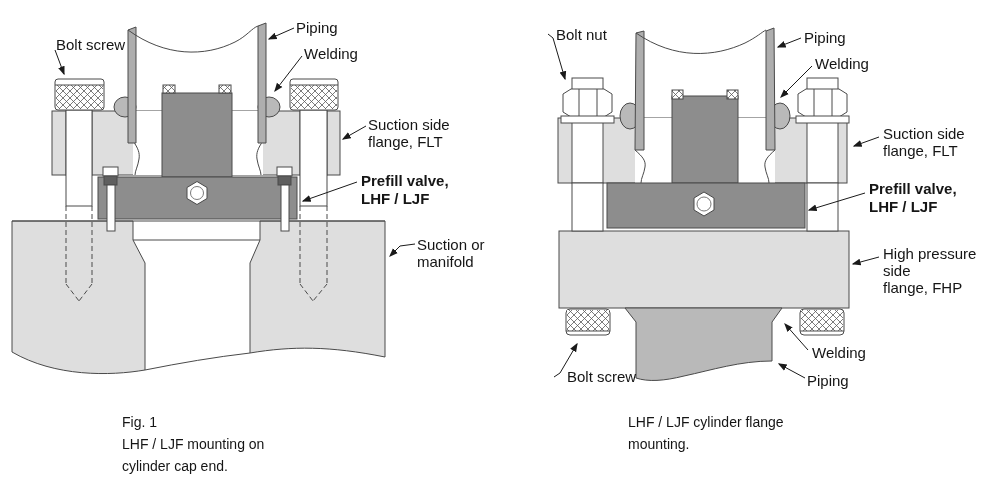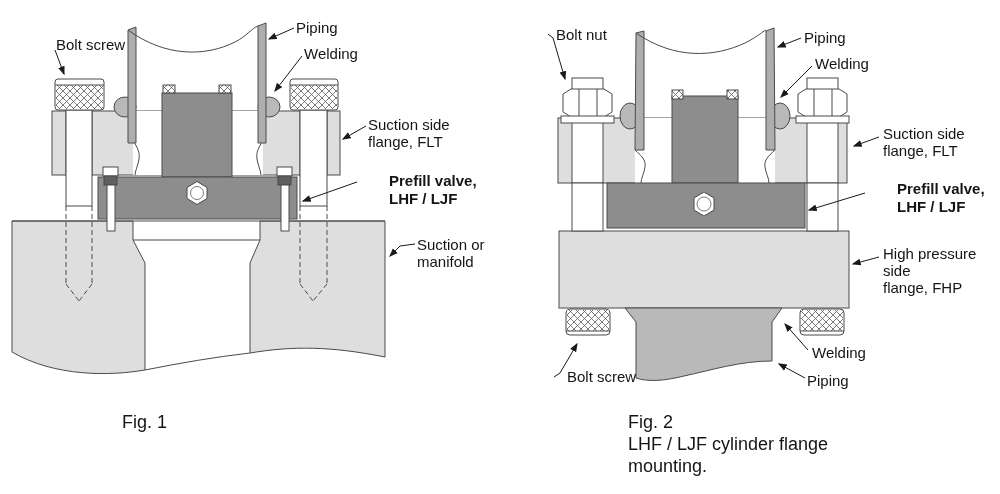--- a/index.html
+++ b/index.html
@@ -2,22 +2,22 @@
 <html style="--flange: #dedede; --valve: #8d8d8d; --pipe: #aeaeae; --weld: #b9b9b9; --stud: #5f5f5f; --outline: #4a4a4a;"><head>
 <meta charset="utf-8">
 <style>
   html,body{margin:0;padding:0;background:#fff;}
   .stage{
     position:relative;width:1000px;height:494px;background:#ffffff;overflow:hidden;
     font-family:"Liberation Sans", sans-serif;color:#111;
   }
   .stage svg{position:absolute;left:0;top:0;}
   .lbl{position:absolute;font-size:15px;line-height:17px;white-space:pre-line;color:#151515;}
-  .lbl.bold{font-weight:700;line-height:18px;margin-left:28px;}
-  .caption{position:absolute;font-size:18px;line-height:22px;color:#151515;}
+  .lbl.bold{font-weight:700;line-height:18px;}
+  .caption{position:absolute;font-size:14px;line-height:22px;color:#151515;}
   .caption .fig-no{display:block;}
   .caption .fig-text{display:block;white-space:pre-line;}
   
   .ln{stroke:var(--outline);stroke-width:1;}
   .nofill{fill:none;}
   .f-light{fill:var(--flange);}
   .f-dark{fill:var(--valve);}
   .f-pipe{fill:var(--pipe);}
   .f-weld{fill:var(--weld);}
   .f-white{fill:#ffffff;}
@@ -200,34 +200,35 @@
   <div class="lbl" style="left:304px;top:45px">Welding</div>
   <div class="lbl" style="left:368px;top:116px">Suction side
 flange, FLT</div>
   <div class="lbl bold" style="left:361px;top:172px">Prefill valve,
 LHF / LJF</div>
   <div class="lbl" style="left:417px;top:236px">Suction or
 manifold</div>
 
   <div class="caption" style="left:122px;top:411px">
     <span class="fig-no">Fig. 1</span>
+    <span class="fig-text">LHF / LJF mounting on
+cylinder cap end.</span>
   </div>
 
   <div class="lbl" style="left:556px;top:26px">Bolt nut</div>
   <div class="lbl" style="left:804px;top:29px">Piping</div>
   <div class="lbl" style="left:815px;top:55px">Welding</div>
   <div class="lbl" style="left:883px;top:125px">Suction side
 flange, FLT</div>
   <div class="lbl bold" style="left:869px;top:180px">Prefill valve,
 LHF / LJF</div>
   <div class="lbl" style="left:883px;top:245px">High pressure side
 flange, FHP</div>
   <div class="lbl" style="left:812px;top:344px">Welding</div>
   <div class="lbl" style="left:807px;top:372px">Piping</div>
   <div class="lbl" style="left:567px;top:368px">Bolt screw</div>
 
   <div class="caption" style="left:628px;top:411px">
-    <span class="fig-no">Fig. 2</span>
     <span class="fig-text">LHF / LJF cylinder flange
 mounting.</span>
   </div>
 
 </div>
 
 </body></html>

